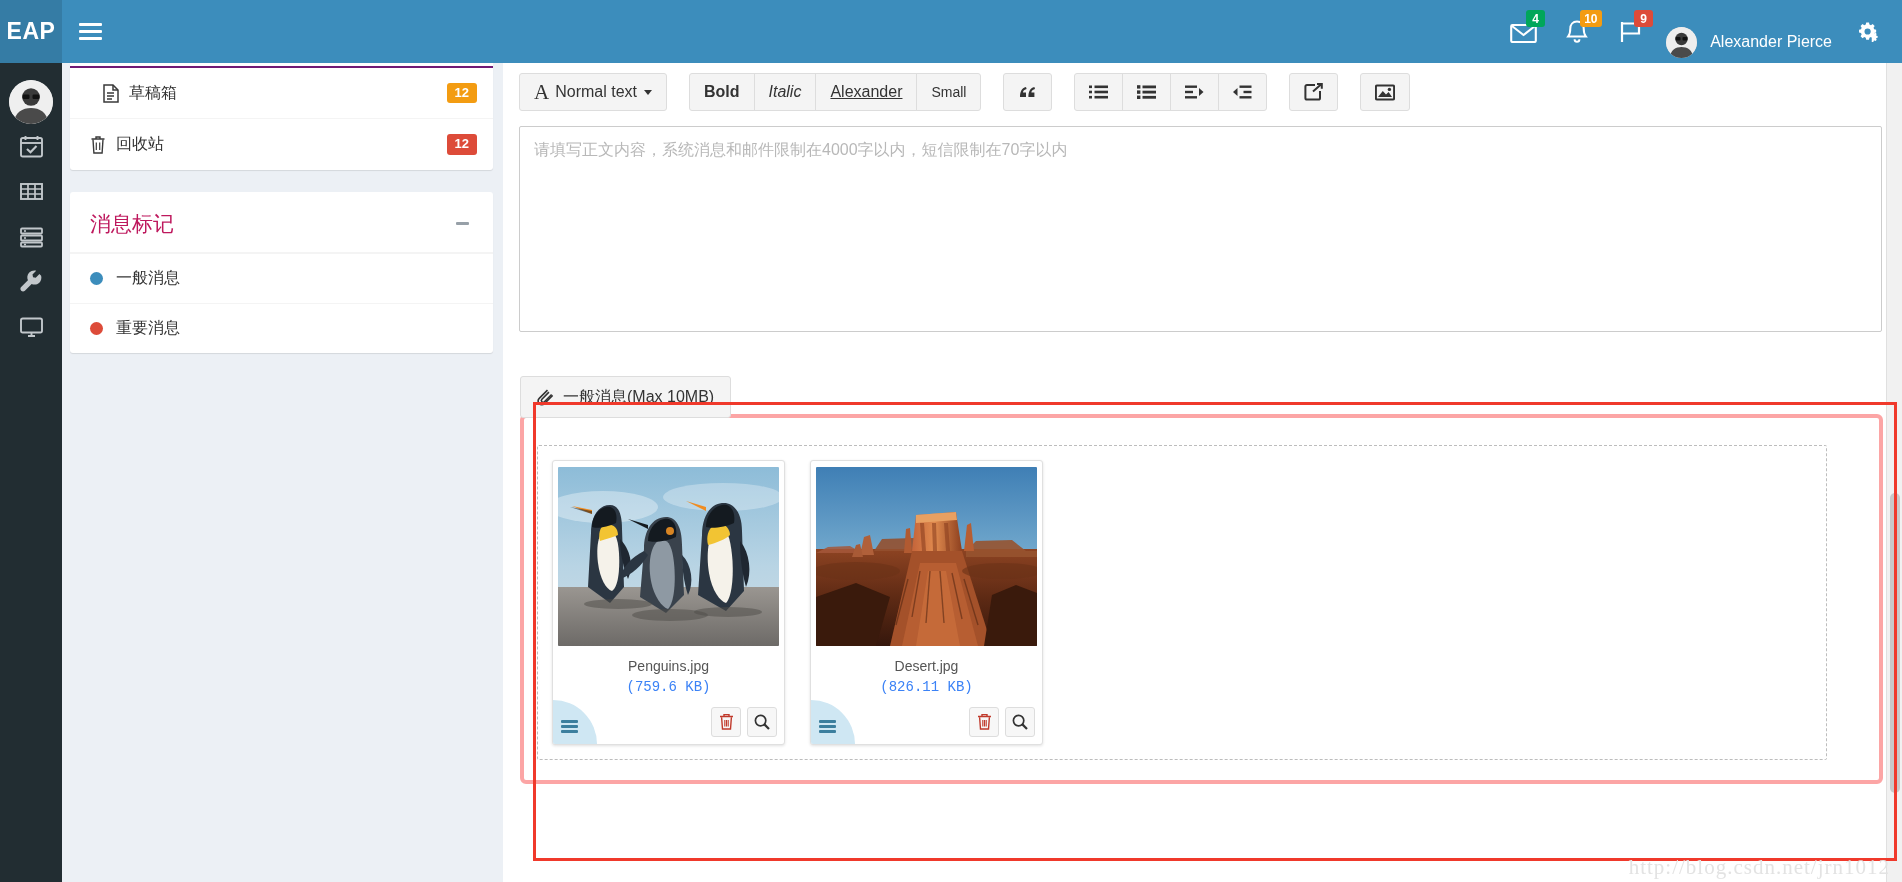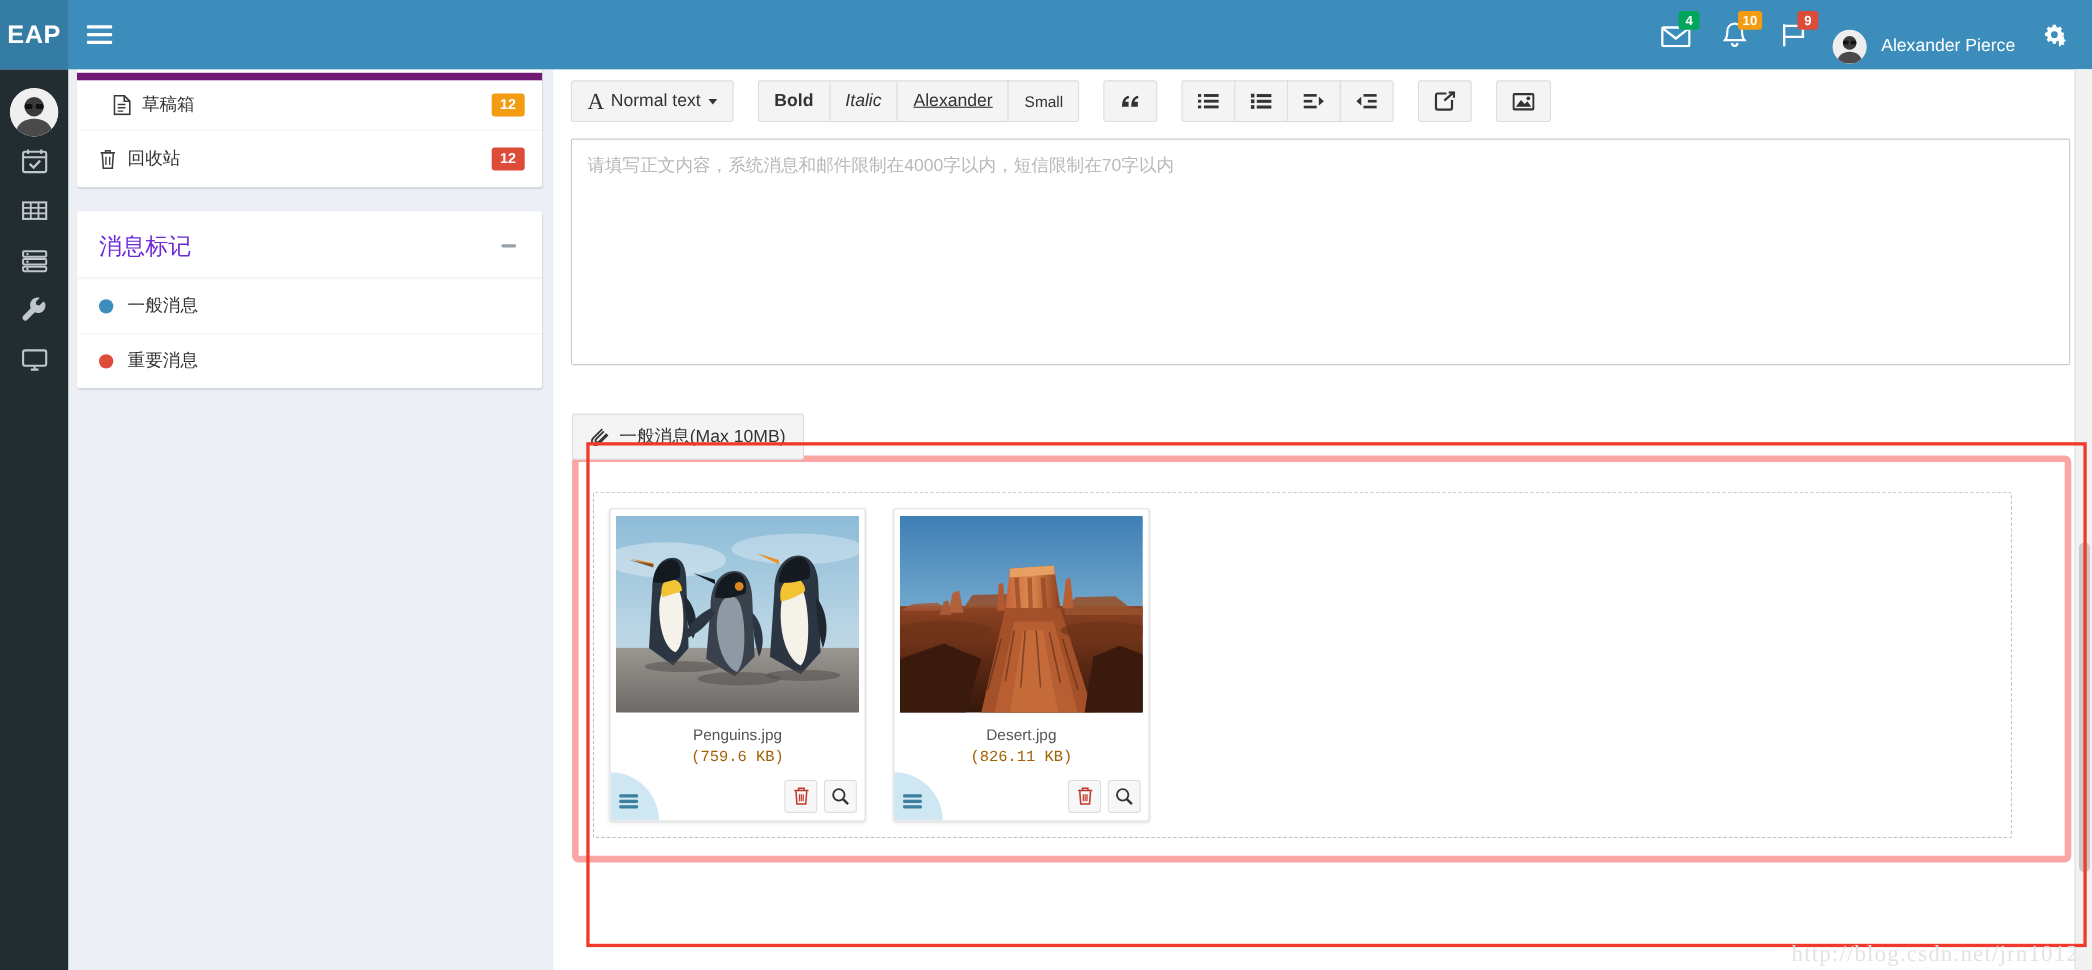--- a/index.html
+++ b/index.html
@@ -121,41 +121,41 @@
     border-radius: 0 0 3px 3px;
     overflow: hidden;
   }
   .folder-item {
     display: flex; align-items: center;
     height: 52px; padding: 0 16px 0 20px;
     border-top: 1px solid #f4f4f4;
     cursor: pointer;
     font-size: 16px; color: #333;
   }
-  .folder-item:first-child { border-top: 7px solid #701a75; padding-left: 33px; }
+  .folder-item:first-child { border-top: 2px solid #701a75; padding-left: 33px; }
   .folder-item .ficon {
     width: 26px; display: flex; align-items: center;
     color: #444;
   }
   .folder-item .flabel { flex: 1; }
   .fbadge {
     font-size: 13px; font-weight: bold; color: #fff;
     border-radius: 3px; padding: 3px 8px; line-height: 1.1;
     min-width: 30px; text-align: center;
   }
   .fbadge.yellow { background: #f39c12; }
   .fbadge.red { background: #dd4b39; }
 
   .tag-panel { margin-top: 22px; border-radius: 3px; overflow: hidden; }
   .tag-head {
     display: flex; align-items: center;
     height: 58px; padding: 0 18px 0 20px;
     border-bottom: 1px solid #f4f4f4;
   }
-  .tag-title { font-size: 21px; color: #6d28d9; flex: 1; }
+  .tag-title { font-size: 21px; color: #be185d; flex: 1; }
   .minus-btn {
     width: 26px; height: 26px; display: flex; align-items: center; justify-content: center;
     cursor: pointer;
   }
   .minus-btn i {
     display: block; width: 13px; height: 3px; background: #97a0a8; border-radius: 1px;
   }
   .tag-item {
     display: flex; align-items: center;
     height: 50px; padding: 0 16px 0 20px;
@@ -225,21 +225,21 @@
     font-size: 16px; color: #333;
     cursor: pointer;
     z-index: 5;
   }
   .upload-btn .clip { margin-right: 9px; display: flex; }
 
   .dropzone-card {
     position: absolute; left: 17px; top: 351px;
     width: 1363px; height: 370px;
     background: #fff;
-    border: 6px solid #fca5a5;
+    border: 4px solid #fca5a5;
     border-radius: 6px;
   }
   .dropzone {
     position: absolute; left: 13px; top: 27px;
     width: 1290px; height: 315px;
     border: 1px dashed #bdbdbd;
     border-radius: 2px;
     padding: 14px;
     display: flex;
     gap: 25px;
@@ -262,21 +262,21 @@
     overflow: hidden;
   }
   .file-meta {
     text-align: center;
     padding: 11px 4px 6px;
   }
   .file-name {
     font-size: 14px; color: #555; line-height: 1.4;
   }
   .file-size {
-    font-size: 14px; color: #a16207;
+    font-size: 14px; color: #3b82f6;
     font-family: "Liberation Mono", "DejaVu Sans Mono", monospace;
     line-height: 1.5;
   }
   .file-actions {
     height: 40px; position: relative;
     display: flex; align-items: center; justify-content: flex-end;
     padding: 0 7px 4px 0;
   }
   .drag-handle {
     position: absolute; left: 0; bottom: 0;

